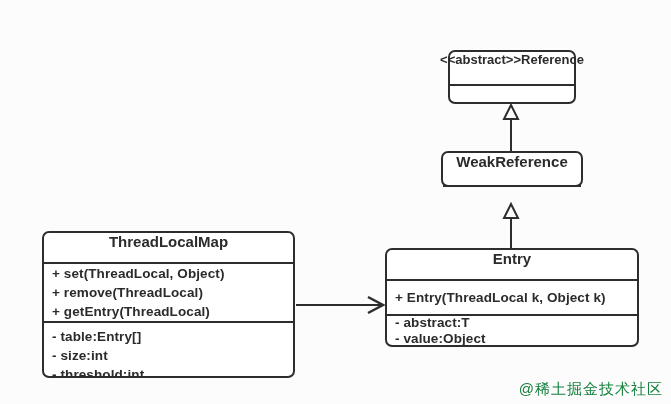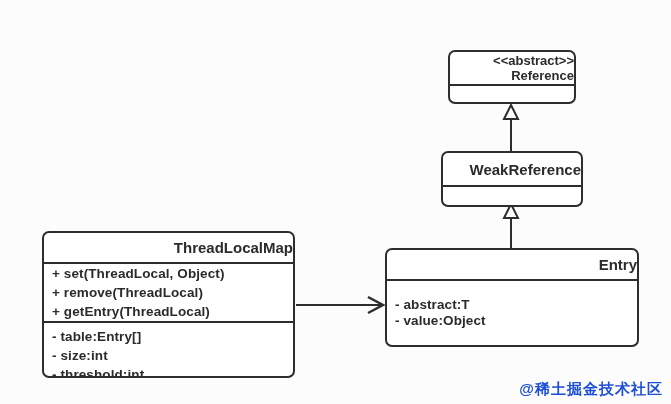--- a/index.html
+++ b/index.html
@@ -48,23 +48,23 @@
   .compartment {
     box-sizing: border-box;
     flex: 0 0 auto;
   }
   .compartment + .compartment {
     border-top: 2px solid #2d2d2d;
   }
   .compartment.grow { flex: 1 1 auto; }
   .title-comp {
     display: flex;
-    flex-direction: column;
+    flex-direction: row;
     justify-content: center;
-    align-items: flex-end;
+    align-items: flex-start;
     text-align: center;
     font-weight: 700;
   }
   .stereotype-line { font-size: 13px; line-height: 15px; }
   .name-line-sm    { font-size: 13px; line-height: 15px; }
   .name-line       { font-size: 15px; line-height: 17px; }
   .members {
     padding: 4px 6px 2px 8px;
     font-size: 13.5px;
     font-weight: 600;
@@ -77,36 +77,36 @@
     flex-direction: column;
     justify-content: center;
     padding-top: 0; padding-bottom: 0;
   }
   .member-line { line-height: 19px; }
   .member-line.tight { line-height: 16px; }
 
   
   #box-reference       { left: 448px; top:  50px; width: 128px; height: 54px; }
   #box-reference .title-comp { height: 32px; }
-  #box-weakreference   { left: 441px; top: 151px; width: 142px; height: 56px; }
+  #box-weakreference   { left: 441px; top: 151px; width: 142px; height: 36px; }
   #box-weakreference .title-comp { height: 32px; }
   #box-entry           { left: 385px; top: 248px; width: 254px; height: 99px; }
   #box-entry .title-comp   { height: 29px; }
   #box-entry .methods-comp { height: 35px; }
   #box-threadlocalmap  { left:  42px; top: 231px; width: 253px; height: 147px; }
   #box-threadlocalmap .title-comp   { height: 29px; border-radius: 7px; }
   #box-threadlocalmap .methods-comp { height: 59px; }
 
   .watermark {
     position: absolute;
     right: 8px;
     bottom: 5px;
     font-size: 15px;
-    color: #1d4ed8;
-    font-weight: 700;
+    color: #15803d;
+    font-weight: 400;
     letter-spacing: 1px;
   }
 </style>
 </head>
 <body>
 
 <div class="canvas">
 
   <svg class="connectors" viewBox="0 0 671 404">
     
@@ -138,20 +138,23 @@
     <div class="compartment title-comp">
       <div class="name-line">WeakReference</div>
     </div>
     <div class="compartment grow"></div>
   </div>
 
   <div class="uml-box" id="box-entry">
     <div class="compartment title-comp">
       <div class="name-line">Entry</div>
     </div>
+    <div class="compartment members methods-comp center-v">
+      <div class="member-line">+ Entry(ThreadLocal k, Object k)</div>
+    </div>
     <div class="compartment members grow center-v">
       <div class="member-line tight">- abstract:T</div>
       <div class="member-line tight">- value:Object</div>
     </div>
   </div>
 
   <div class="uml-box" id="box-threadlocalmap">
     <div class="compartment title-comp">
       <div class="name-line">ThreadLocalMap</div>
     </div>

